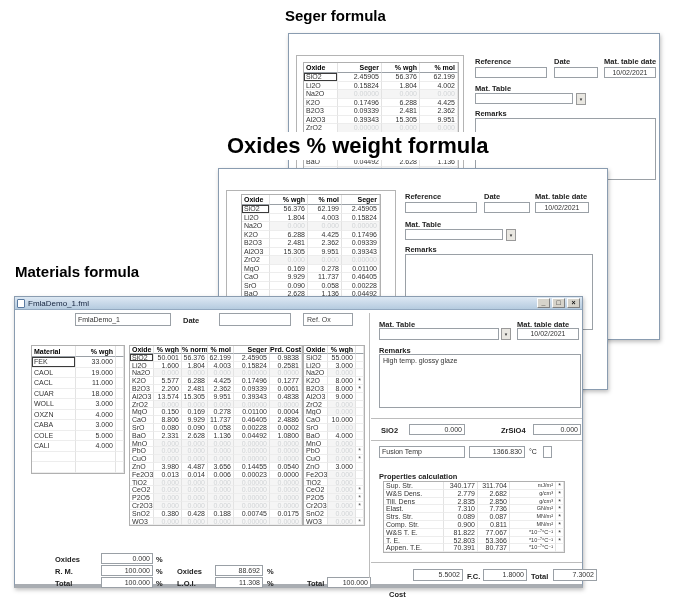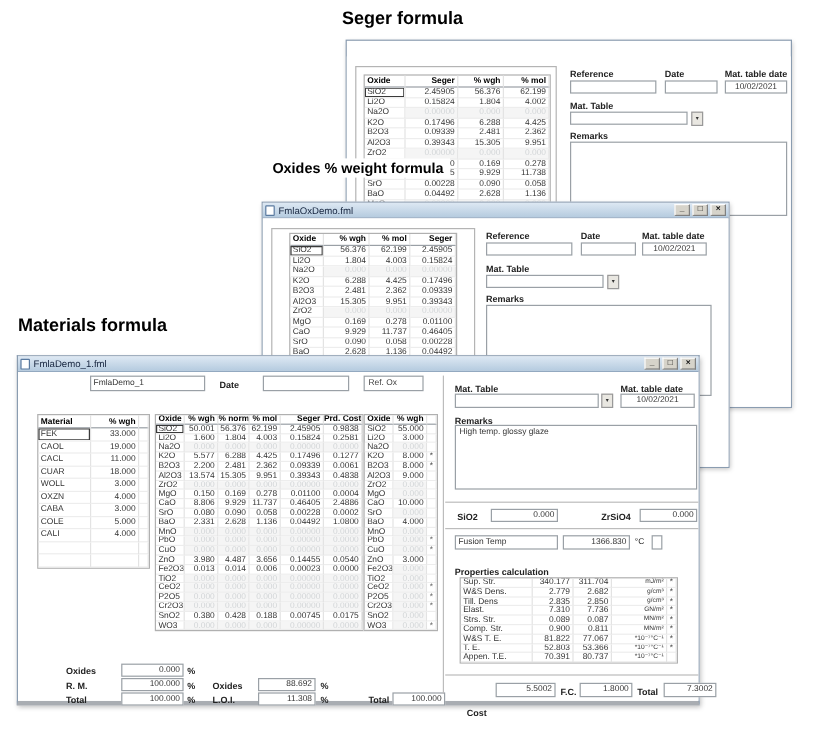--- a/index.html
+++ b/index.html
@@ -3,21 +3,21 @@
 <meta charset="utf-8">
 <style>
 * { margin:0; padding:0; box-sizing:border-box; }
 html,body { background:#fff; }
 body { font-family:"Liberation Sans","DejaVu Sans",sans-serif; }
 .canvas { position:relative; width:691px; height:611px; background:#fff; overflow:hidden; }
 
 
 .heading { position:absolute; font-weight:bold; color:#000; background:#fff; padding:1px 5px; font-size:15px; white-space:nowrap; }
 .h-seger { left:280px; top:6px; z-index:2; }
-.h-ox { left:222px; top:132px; z-index:4; font-size:12px; }
+.h-ox { left:222px; top:132px; z-index:4; font-size:22px; }
 .h-mat { left:10px; top:262px; z-index:6; }
 
 
 .window { position:absolute; background:#fff; border:1px solid #8a9cb0; box-shadow:1px 2px 4px rgba(0,0,0,.25); }
 .win1 { left:288px; top:33px; width:372px; height:307px; z-index:1; }
 .win2 { left:218px; top:168px; width:390px; height:222px; z-index:3; }
 .win3 { left:14px; top:296px; width:569px; height:292px; z-index:5; border-bottom:4px solid #a9adb2; }
 .titlebar { position:absolute; left:0; top:0; right:0; height:13px; background:linear-gradient(#dde8f3,#b5cbdf); border-bottom:1px solid #93a9c0; display:flex; align-items:center; padding:0 2px; }
 .docicon { width:8px; height:9px; background:#fff; border:1px solid #5a7aa0; border-radius:1px; flex:none; }
 .title { font-size:8px; color:#14233d; margin-left:3px; white-space:nowrap; }
@@ -174,29 +174,20 @@
       <div class="fld ctr" style="left:315px;top:20px;width:52px">10/02/2021</div>
       <div class="lbl" style="left:186px;top:37px">Mat. Table</div>
       <div class="fld" style="left:186px;top:46px;width:98px"></div>
       <div class="cbtn" style="left:287px;top:46px">▾</div>
       <div class="lbl" style="left:186px;top:62px">Remarks</div>
       <div class="tarea" style="left:186px;top:71px;width:181px;height:62px"></div>
     </div>
   </div>
 
   <div class="window win2">
-    <div class="titlebar">
-      <span class="docicon"></span>
-      <span class="title">FmlaOxDemo.fml</span>
-      <span class="winbtns">
-        <span class="wbtn">_</span>
-        <span class="wbtn">□</span>
-        <span class="wbtn">×</span>
-      </span>
-    </div>
     <div class="winbody">
       <div class="lpanel" style="left:7px;top:8px;width:170px;bottom:6px"></div>
       <div class="tbl tblOx" style="left:22px;top:12px">
         <div class="trow thead">
           <div class="tc c0">Oxide</div>
           <div class="tc c1">% wgh</div>
           <div class="tc c2">% mol</div>
           <div class="tc c3">Seger</div>
         </div>
       <div class="trow sel">

